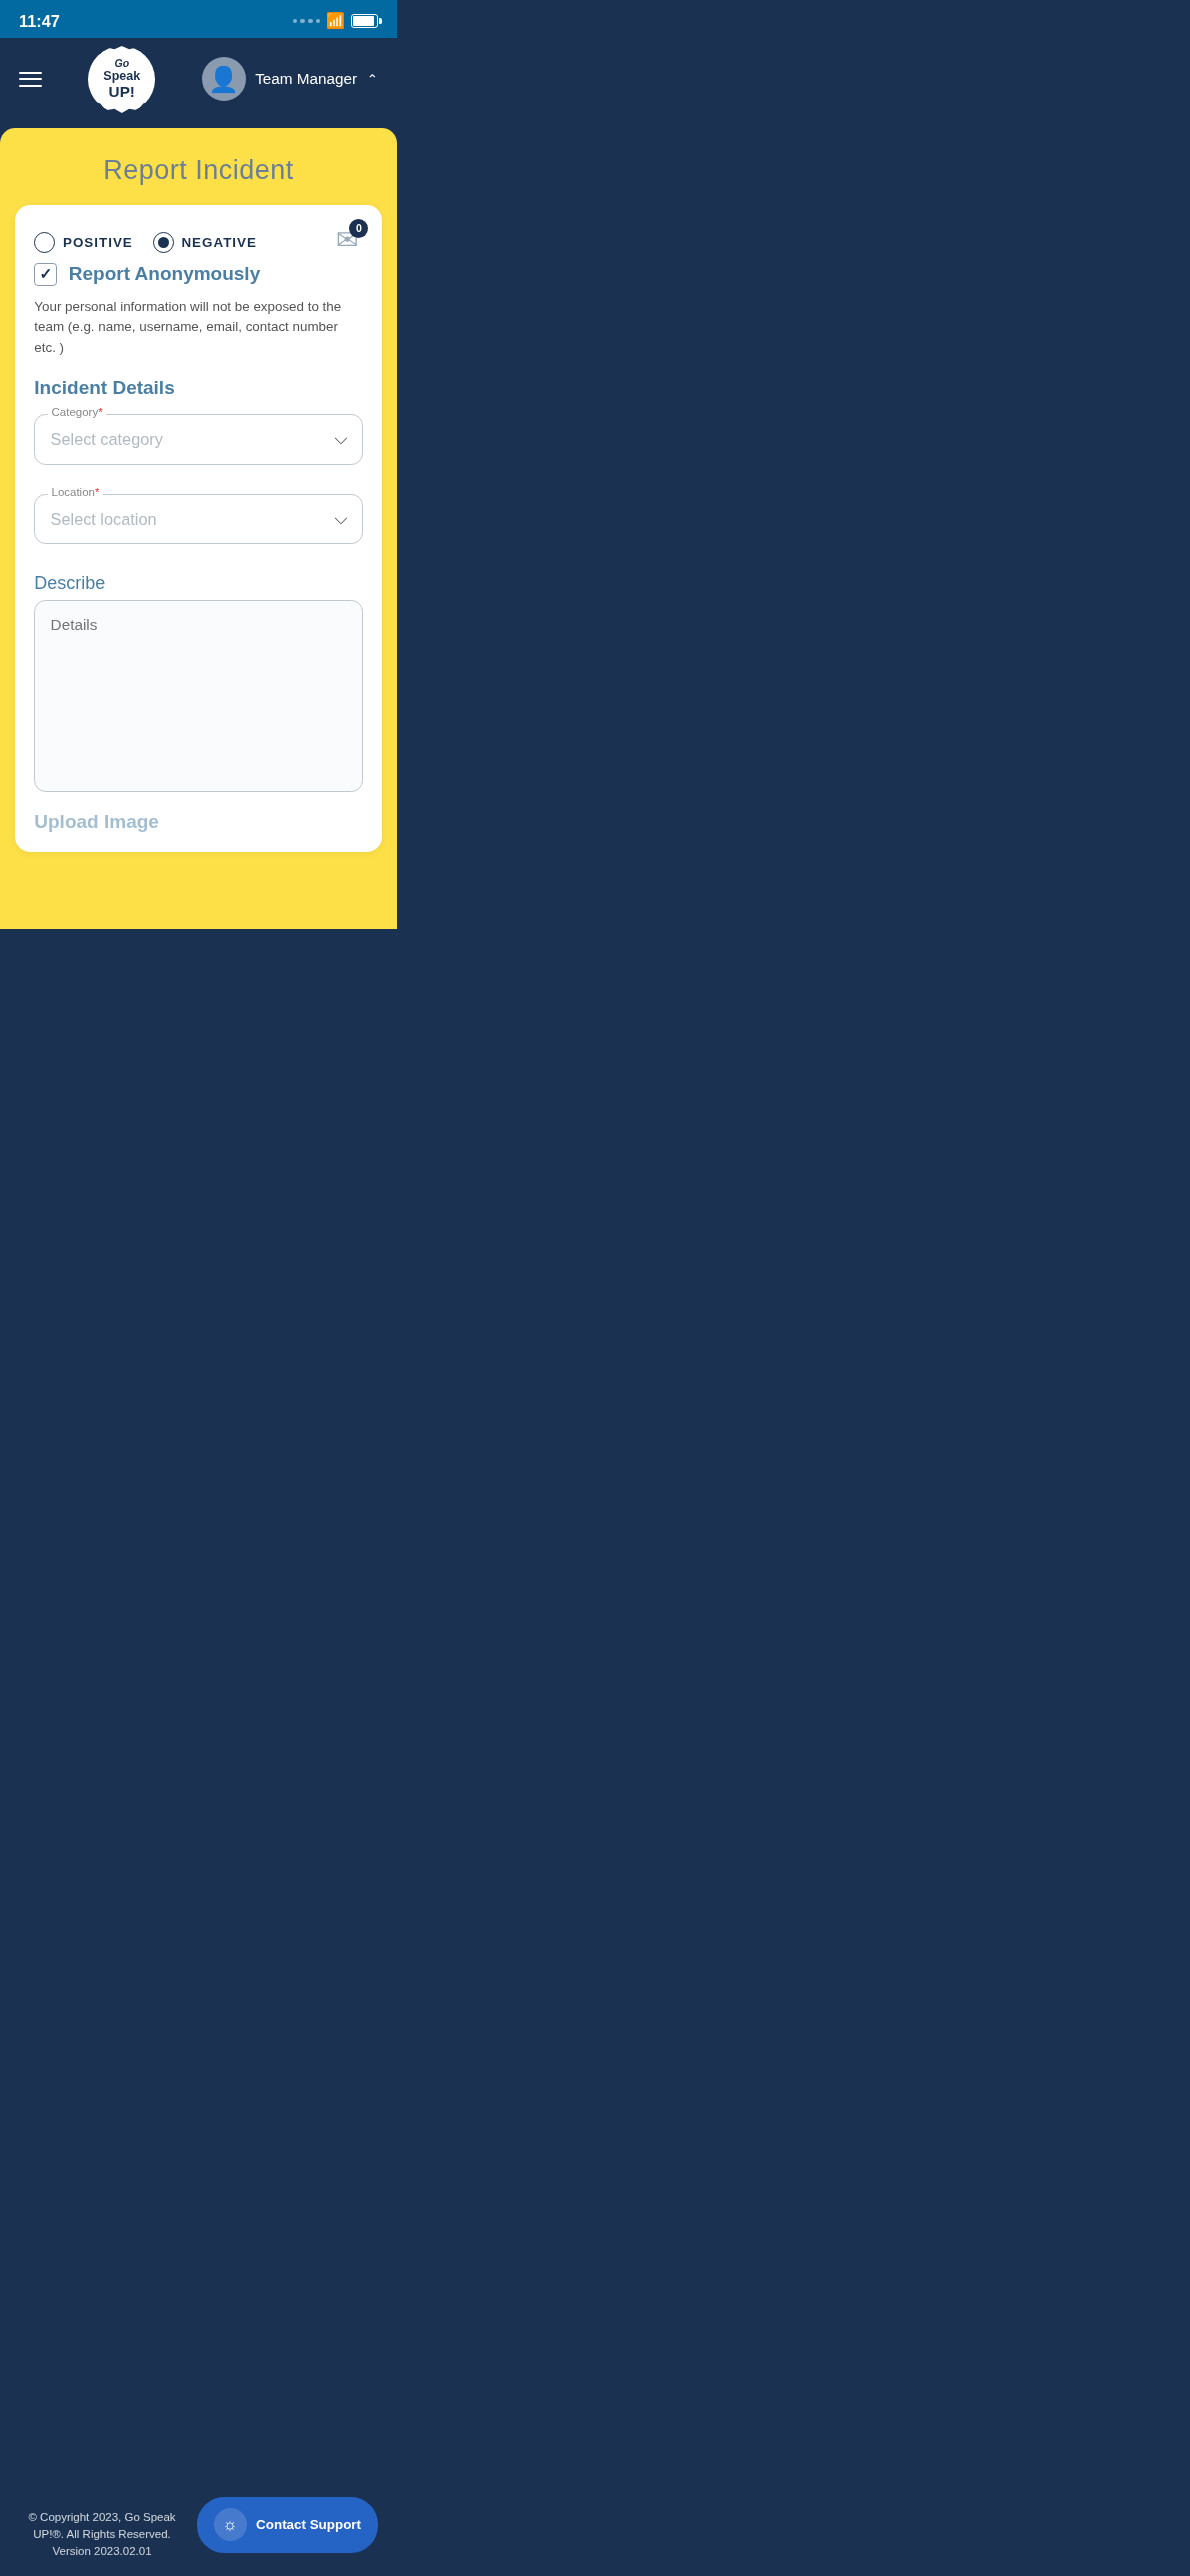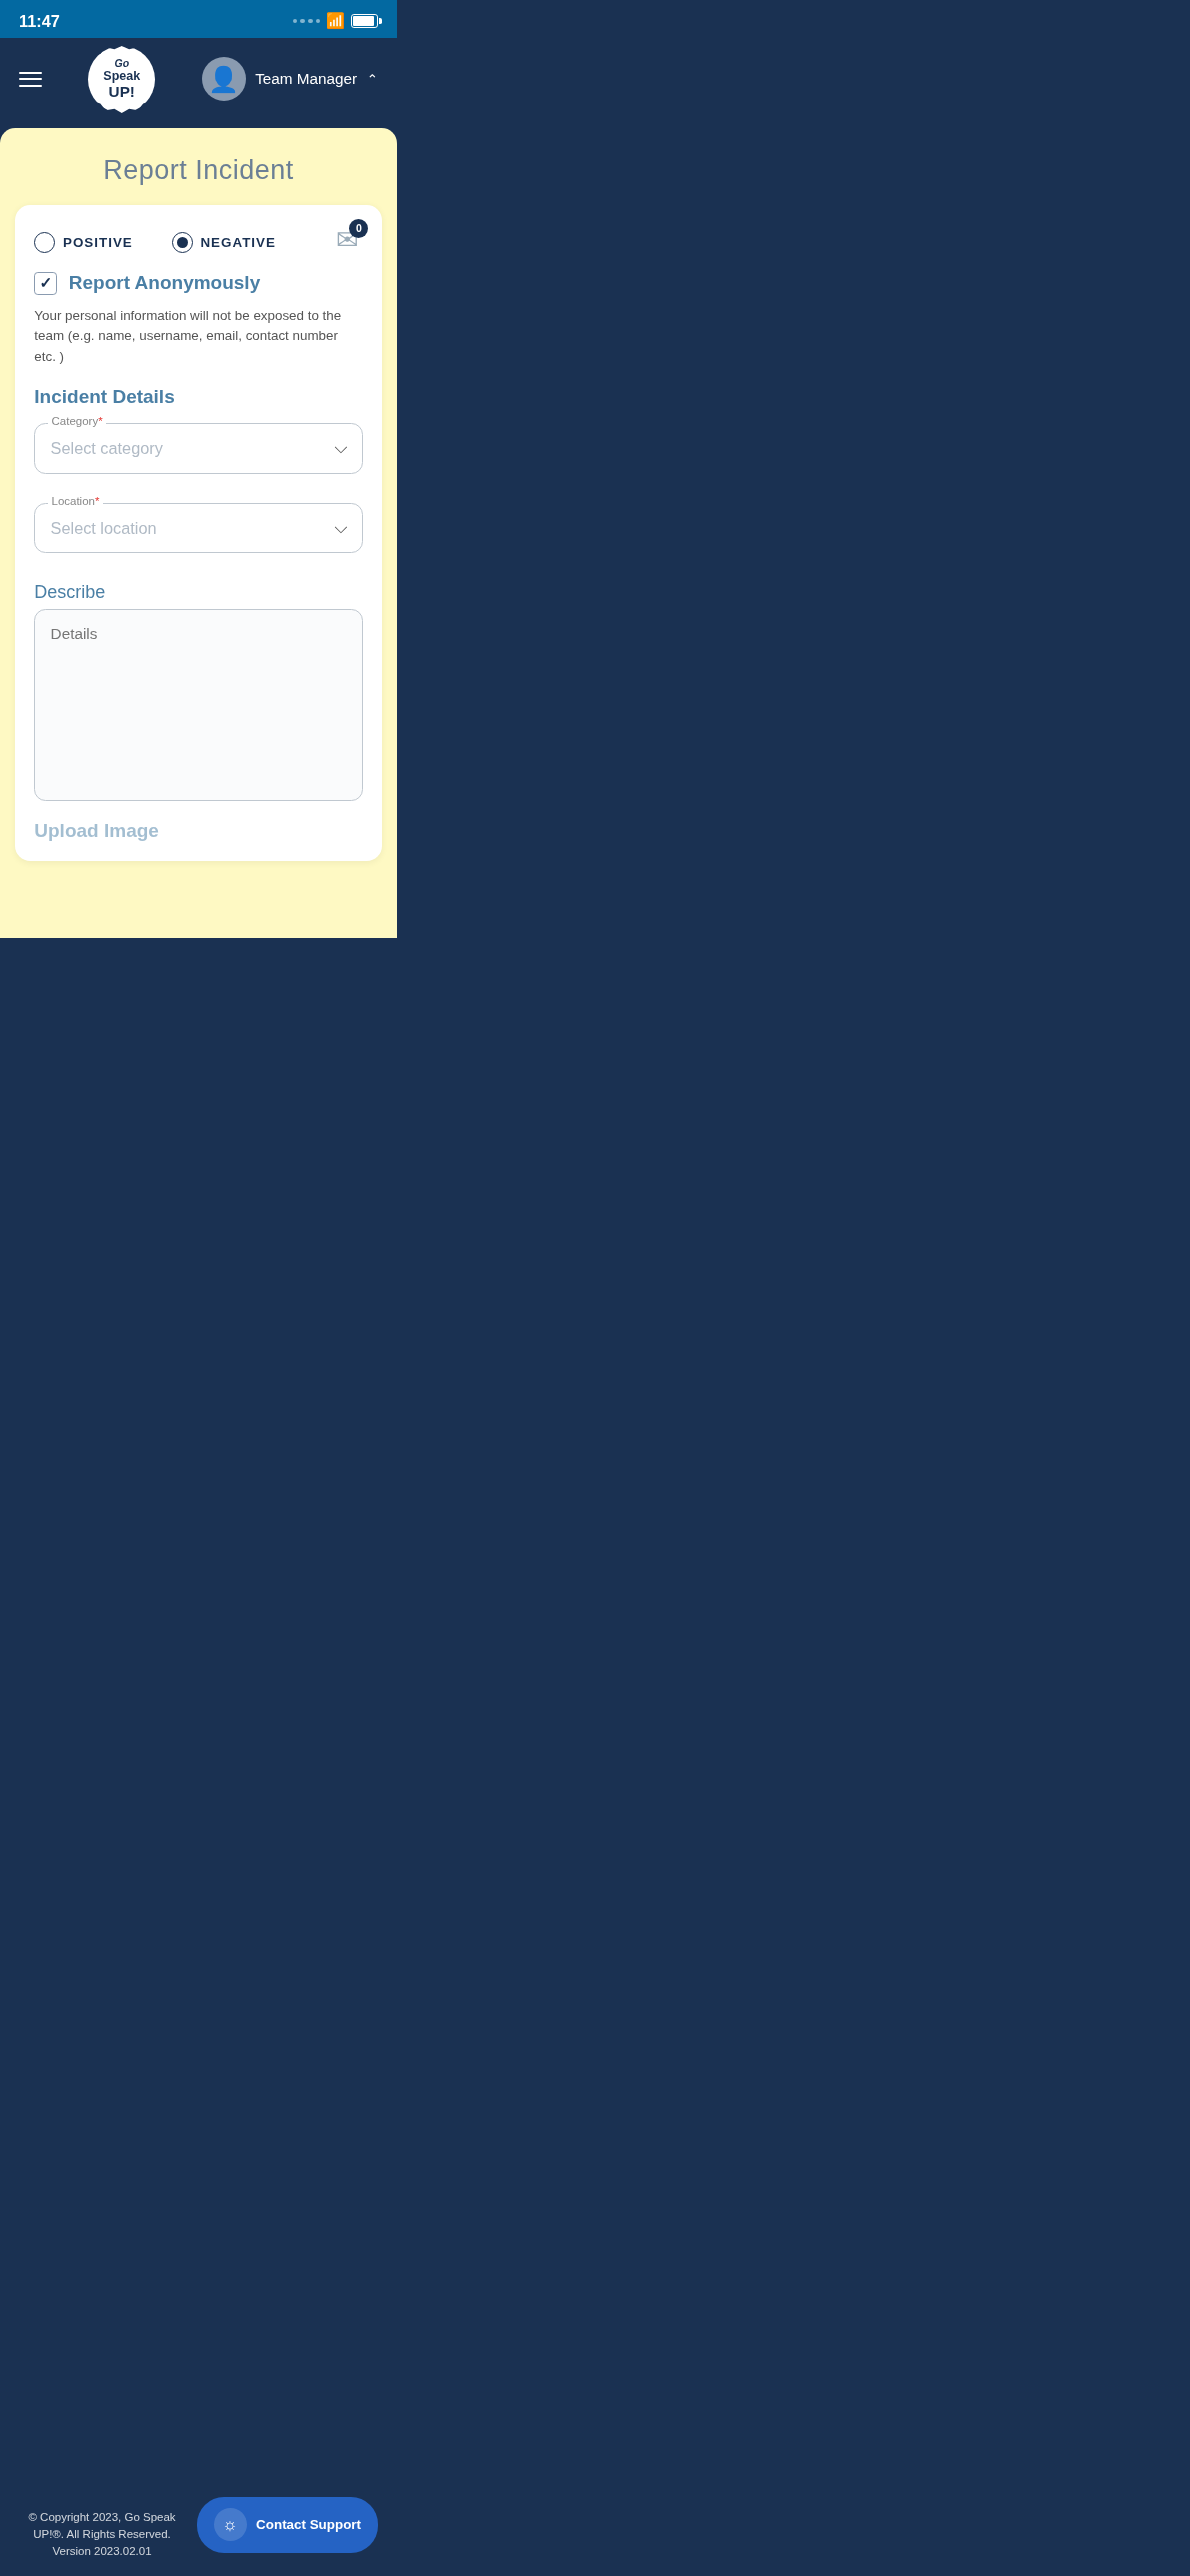--- a/index.html
+++ b/index.html
@@ -96,21 +96,21 @@
     }
     .user-name {
       color: white; font-size: 15.3px; font-weight: 500;
     }
     .chevron-up {
       color: white; font-size: 13.4px;
     }
 
     
     .main-content {
-      background: #fef9c3;
+      background: #fde047;
       border-radius: 15.3px 15.3px 0 0;
       flex: 1;
       padding: 0 0 77px;
     }
 
     .page-title {
       text-align: center;
       font-size: 27px;
       font-weight: 300;
       color: #6b7f95;
@@ -142,22 +142,22 @@
     .notif-badge {
       position: absolute; top: 0; right: 0;
       background: #1a3152; color: white;
       border-radius: 50%; width: 19px; height: 19px;
       font-size: 10.5px; font-weight: 700;
       display: flex; align-items: center; justify-content: center;
     }
 
     
     .radio-group {
-      display: flex; gap: 39px; align-items: center;
-      margin-top: 7.7px; margin-bottom: 19px;
+      display: flex; gap: 20px; align-items: center;
+      margin-top: 7.7px; margin-bottom: 10px;
     }
     .radio-option {
       display: flex; align-items: center; gap: 7.7px; cursor: pointer;
     }
     .radio-outer {
       width: 21px; height: 21px; border-radius: 50%;
       border: 1.9px solid #1a3152;
       display: flex; align-items: center; justify-content: center;
     }
     .radio-inner {

